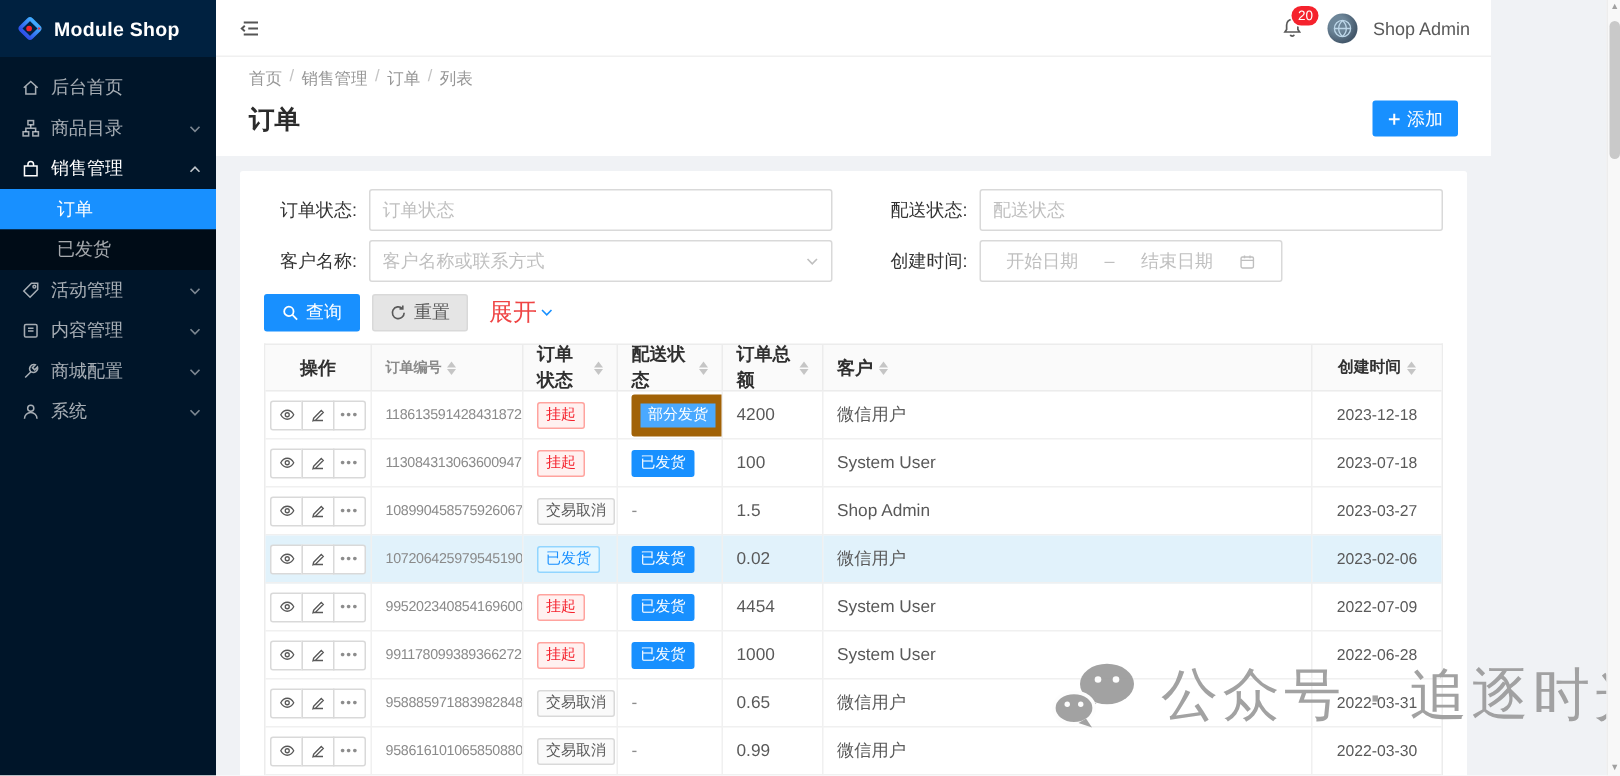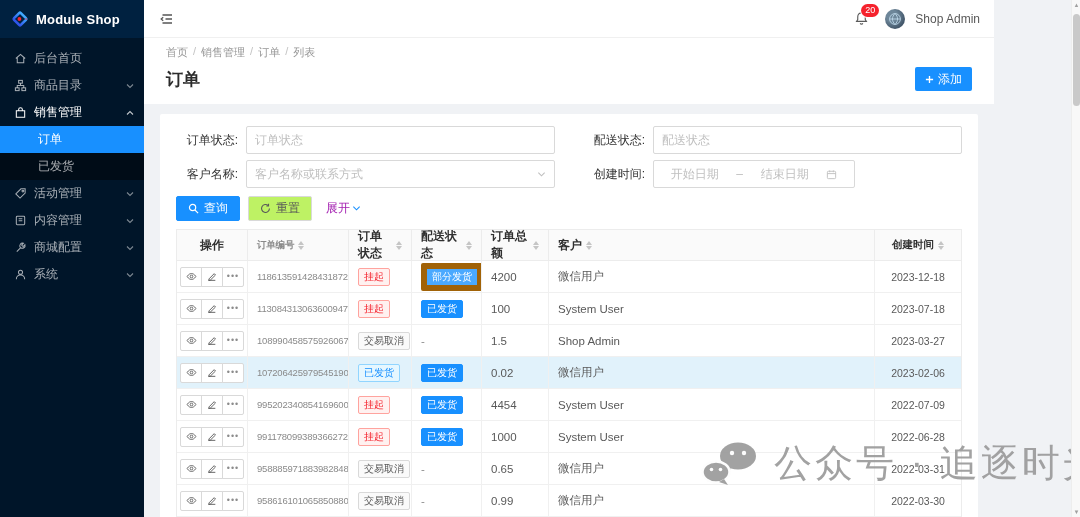--- a/index.html
+++ b/index.html
@@ -45,22 +45,22 @@
   .filter-item { display:flex; align-items:center; height:28px; }
   .f-label { width:62px; flex-shrink:0; text-align:right; font-size:12px; color:#333; margin-right:8px; white-space:nowrap; }
   .f-input { flex:1; height:28px; border:1px solid #d9d9d9; border-radius:2px; font-size:12px; padding:0 8px; color:#555; font-family:inherit; outline:none; }
   .f-input::placeholder { color:#bfbfbf; }
   .f-select { flex:1; height:28px; border:1px solid #d9d9d9; border-radius:2px; font-size:12px; padding:0 8px; color:#bfbfbf; display:flex; align-items:center; justify-content:space-between; cursor:pointer; }
   .f-range { width:202px; flex:none; height:28px; border:1px solid #d9d9d9; border-radius:2px; font-size:12px; color:#bfbfbf; display:flex; align-items:center; justify-content:space-around; padding:0 8px; cursor:pointer; }
 
   .actions-row { display:flex; align-items:center; gap:8px; margin-top:8px; }
   .btn { height:25px; border-radius:2px; font-size:12px; display:flex; align-items:center; gap:5px; padding:0 11px; cursor:pointer; font-family:inherit; }
   .btn-primary { background:#1890ff; border:1px solid #1890ff; color:#fff; }
-  .btn-plain { background:#bef264; border:1px solid #d9d9d9; color:#595959; }
-  .link-expand { color:#a21caf; font-size:12px; display:flex; align-items:center; gap:2px; margin-left:6px; cursor:pointer; }
+  .btn-plain { background:#e5e5e5; border:1px solid #d9d9d9; color:#595959; }
+  .link-expand { color:#ef4444; font-size:16px; display:flex; align-items:center; gap:2px; margin-left:6px; cursor:pointer; }
 
   
   .table { margin-top:8px; border:1px solid #ececec; border-bottom:none; font-size:11.5px; }
   .tr, .thead { display:flex; }
   .thead { background:#fafafa; }
   .th { height:31px; display:flex; align-items:center; padding:0 9px; color:#303030; font-weight:600; font-size:12px; border-right:1px solid #ececec; border-bottom:1px solid #ececec; gap:4px; }
   .th:last-child { border-right:none; }
   .td { height:32px; display:flex; align-items:center; padding:0 9px; color:#595959; border-right:1px solid #f0f0f0; border-bottom:1px solid #f0f0f0; overflow:hidden; white-space:nowrap; }
   .td:last-child { border-right:none; }
   .tr.hl .td { background:#e1f2fb; }

